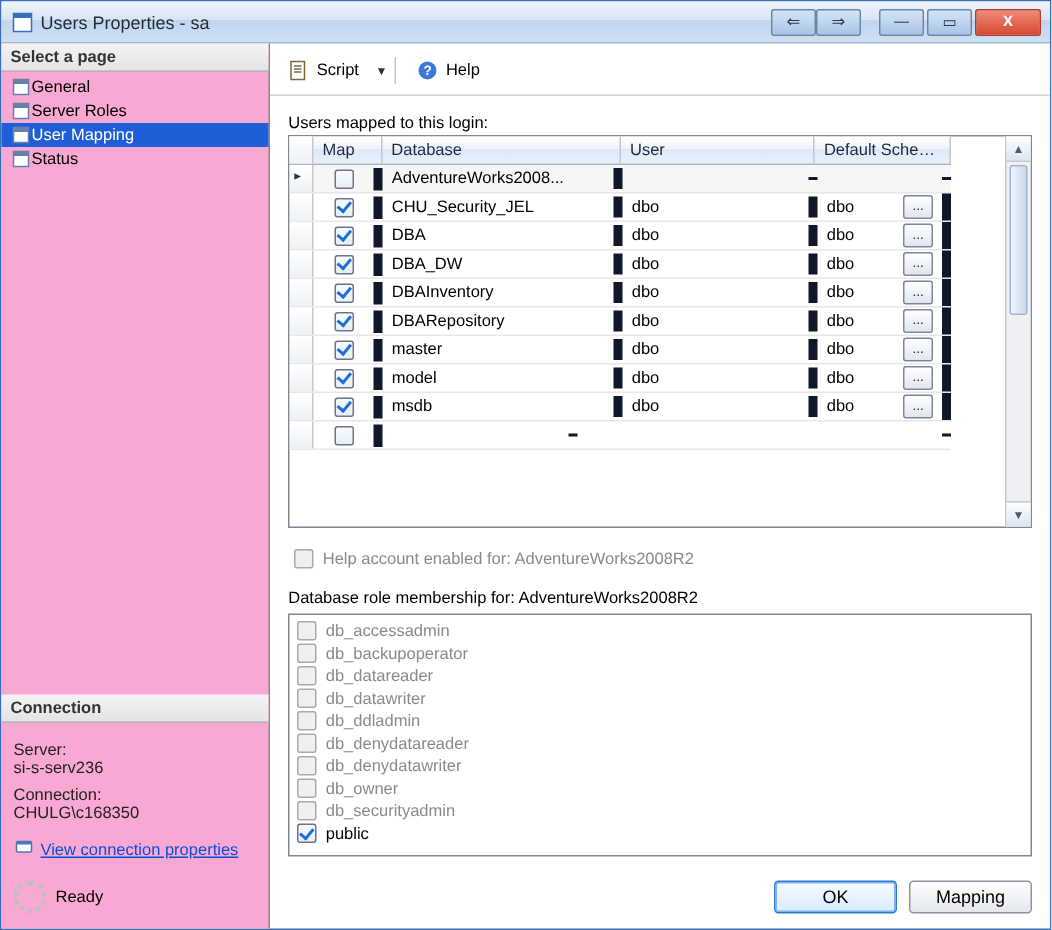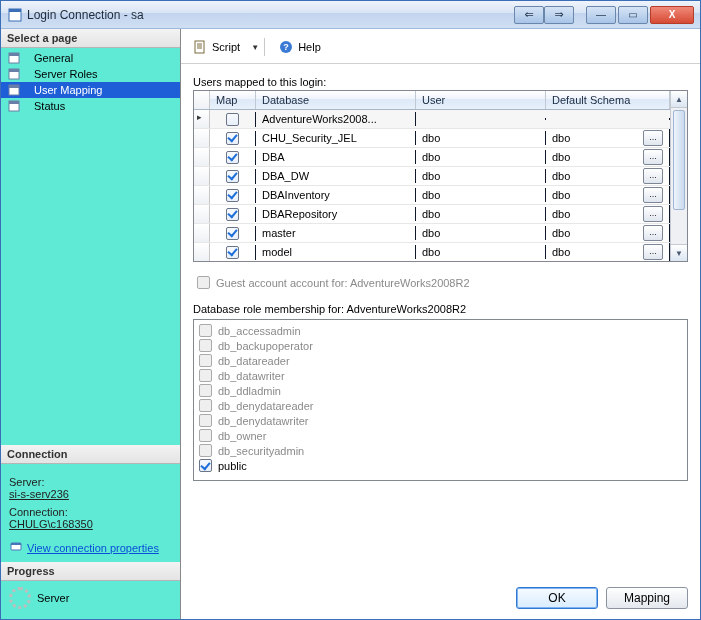--- a/index.html
+++ b/index.html
@@ -8,55 +8,55 @@
   .titlebar { height: 28px; background: linear-gradient(to bottom, #f0f4fb 0%, #d8e4f4 45%, #c2d5ee 46%, #cfdff3 100%); display: flex; align-items: center; padding: 0 4px; border-bottom: 1px solid #9fb9da; }
   .titlebar .app-icon { width: 16px; height: 16px; margin: 0 4px 0 2px; display: inline-flex; align-items: center; justify-content: center; }
   .titlebar .title-text { color: #1f2a3a; font-size: 12px; flex: 0 0 auto; }
   .titlebar .spacer { flex: 1 1 auto; }
   .titlebar .win-btns { display: flex; gap: 2px; padding-right: 2px; }
   .win-btn { width: 30px; height: 18px; border: 1px solid #6a86ab; border-radius: 2px; background: linear-gradient(to bottom,#d6e4f5,#a8c4e8); display:flex; align-items:center; justify-content:center; font-size:10px; color:#2a3a50; cursor:default; }
   .win-btn.close { width: 44px; background: linear-gradient(to bottom,#f08a7a,#d64a33); border-color:#b53c28; color:#fff; font-weight:bold; }
   .arrow-btn { width: 30px; height: 18px; border:1px solid #6a86ab; border-radius:2px; background:linear-gradient(to bottom,#d6e4f5,#a8c4e8); display:flex; align-items:center; justify-content:center; color:#2a3a50; }
 
   .body-row { flex: 1 1 auto; display: flex; min-height: 0; }
-  .sidebar { width: 180px; border-right: 1px solid #888; display: flex; flex-direction: column; background: #5eead4; }
+  .sidebar { width: 180px; border-right: 1px solid #888; display: flex; flex-direction: column; background: #f9a8d4; }
   .side-sec-h { background: linear-gradient(to bottom,#f3f3f3,#e4e4e4); border-bottom: 1px solid #b5b5b5; padding: 3px 6px; font-weight: bold; color: #333; }
   .side-list { padding: 2px 0; }
-  .side-item { display:flex; align-items:center; gap:13px; padding: 1px 6px; cursor:default; }
+  .side-item { display:flex; align-items:center; gap:0; padding: 1px 6px; cursor:default; }
   .side-item.selected { background:#1e5fd8; color:#fff; }
   .side-item .s-icon { width:14px; height:14px; display:inline-flex; align-items:center; justify-content:center; }
   .side-fill { flex: 1 1 auto; }
   .conn-block { padding: 6px 8px; font-size: 11px; color:#222; }
   .conn-block .lbl { color:#222; margin-top:6px; }
-  .conn-block .val { color:#222;text-decoration:underline; }
+  .conn-block .val { color:#222; }
   .link { color: #0a4fd8; text-decoration: underline; cursor: pointer; }
   .progress-row { display:flex; align-items:center; gap:6px; padding: 6px 8px 10px; }
   .spinner { width: 22px; height:22px; border:3px dotted #bfbfbf; border-radius:50%; }
 
   .main { flex: 1 1 auto; display: flex; flex-direction: column; min-width: 0; }
   .toolbar { display:flex; align-items:center; gap:4px; padding: 8px 6px 6px; border-bottom: 1px solid #d0d0d0; }
   .tbtn { display:flex; align-items:center; gap:4px; padding:1px 4px; border:1px solid transparent; border-radius:2px; cursor:default; }
   .tbtn .t-icon { width:16px; height:16px; display:inline-flex; align-items:center; justify-content:center; }
   .dropdown-arrow { width:7px; font-size:8px; color:#333; padding:0 2px; }
 
   .content { flex:1 1 auto; padding: 10px 12px 6px 12px; display:flex; flex-direction:column; min-height:0; }
   .sec-label { margin: 2px 0 2px; color:#000; }
 
-  .grid-wrap { border:1px solid #828790; height: 172px; position:relative; display:flex; flex-direction: row; }
+  .grid-wrap { border:1px solid #828790; height: 262px; position:relative; display:flex; flex-direction: row; gap: 36px; }
   .grid-body-outer { flex:1 1 auto; display:flex; flex-direction:column; min-width:0;}
   .grid-header { display:flex; background: linear-gradient(to bottom,#fff,#eef3fb 45%,#dde9f8 46%,#e8f1fb); border-bottom:1px solid #a8b6c8; }
   .gh-cell { padding:3px 6px; border-right:1px solid #c0c8d4; color:#1a2a40; font-size:11px; white-space:nowrap; overflow:hidden; text-overflow:ellipsis; cursor:default;}
   .col-map { width: 46px; text-align:left; }
   .col-db  { width: 160px; }
   .col-usr { width: 130px; }
   .col-sch { flex: 1 1 auto; }
   .grid-rows { flex:1 1 auto; overflow:hidden;}
   .g-row { display:flex; height:19px; align-items:center; border-bottom:1px solid #e7e7e7; }
   .g-row.selected { background:#f6f6f6; }
-  .g-cell { padding: 1px 6px; border-right:1px solid #0f172a; white-space:nowrap; overflow:hidden; text-overflow:ellipsis; font-size:11px; color:#000; }
+  .g-cell { padding: 1px 6px; border-right:6px solid #0f172a; white-space:nowrap; overflow:hidden; text-overflow:ellipsis; font-size:11px; color:#000; }
   .rowhdr { width:16px; height:100%; border-right:1px solid #c7c7c7; background:linear-gradient(to bottom,#fff,#eef1f5); }
   .g-row.selected .rowhdr { position:relative; }
   .g-row.selected .rowhdr:after{ content:"▸"; font-size:9px; color:#333; position:absolute; left:3px; top:2px;}
   .chk { width:13px; height:13px; border:1px solid #6a7588; background:linear-gradient(to bottom,#f7faff,#e8effa); display:inline-flex; align-items:center; justify-content:center; border-radius:2px; }
   .chk.checked:after{ content:""; width:7px; height:4px; border-left:2px solid #1e6fd8; border-bottom:2px solid #1e6fd8; transform: rotate(-50deg); margin-top:-2px;}
   .chk.disabled { background:#efefef; border-color:#aaa; }
   .cell-btn { width:20px; height:16px; border:1px solid #7c8696; background:linear-gradient(to bottom,#fff,#e0e6ef); border-radius:2px; font-size:9px; line-height:12px; text-align:center; color:#222; cursor:default; }
   .vscroll { width:17px; background:#eef0f3; border-left:1px solid #c5c9d0; position:relative; display:flex; flex-direction:column;}
   .vscroll .arr{ height:17px; display:flex;align-items:center;justify-content:center;font-size:8px;color:#4a5a72;background:linear-gradient(to bottom,#fff,#dbe5f1);border-bottom:1px solid #c5c9d0;}
   .vscroll .arr.bot{border-top:1px solid #c5c9d0;border-bottom:none;}
@@ -78,21 +78,21 @@
 
 <div class="window">
 
   <div class="titlebar">
     <span class="app-icon">
       <svg width="14" height="14" viewBox="0 0 14 14">
           <rect x="1" y="1" width="12" height="12" fill="#fff" stroke="#3a6fb7"></rect>
           <rect x="1" y="1" width="12" height="3" fill="#3a6fb7"></rect>
         </svg>
     </span>
-    <span class="title-text">Login Connection - sa</span>
+    <span class="title-text">Users Properties - sa</span>
     <span class="spacer"></span>
     <span class="arrow-btn">⇐</span>
     <span class="arrow-btn">⇒</span>
     <span style="width:12px"></span>
     <div class="win-btns">
       <div class="win-btn">—</div>
       <div class="win-btn">▭</div>
       <div class="win-btn close">X</div>
     </div>
   </div>
@@ -151,24 +151,23 @@
           <span>
             <svg width="14" height="14" viewBox="0 0 14 14">
                 <rect x="2" y="3" width="10" height="7" rx="1" fill="#fff" stroke="#4a74b8"></rect>
                 <rect x="2" y="3" width="10" height="2" fill="#4a74b8"></rect>
               </svg>
           </span>
           <span class="link">View connection properties</span>
         </div>
       </div>
 
-      <div class="side-sec-h">Progress</div>
       <div class="progress-row">
         <div class="spinner"></div>
-        <span>Server</span>
+        <span>Ready</span>
       </div>
     </div>
 
     <div class="main">
       <div class="toolbar">
         <div class="tbtn">
           <span class="t-icon">
             <svg width="14" height="14" viewBox="0 0 14 14">
                 <rect x="2" y="1" width="9" height="12" fill="#fff" stroke="#7b6a3a"></rect>
                 <path d="M4 4h5M4 6h5M4 8h5" stroke="#7b6a3a" stroke-width="1"></path>
@@ -321,21 +320,21 @@
             <div class="arr">▲</div>
             <div class="track">
                 <div class="thumb"></div>
               </div>
             <div class="arr bot">▼</div>
           </div>
         </div>
 
         <div class="guest-row">
           <span class="chk disabled"></span>
-          <span>Guest account account for: AdventureWorks2008R2</span>
+          <span>Help account enabled for: AdventureWorks2008R2</span>
         </div>
 
         <div class="sec-label" style="margin-top:8px;">Database role membership for: AdventureWorks2008R2</div>
         <div class="roles-wrap" id="roles-wrap">
             <div class="role-row disabled">
               <span class="chk disabled"></span>
               <span>db_accessadmin</span>
             </div>
             <div class="role-row disabled">
               <span class="chk disabled"></span>

